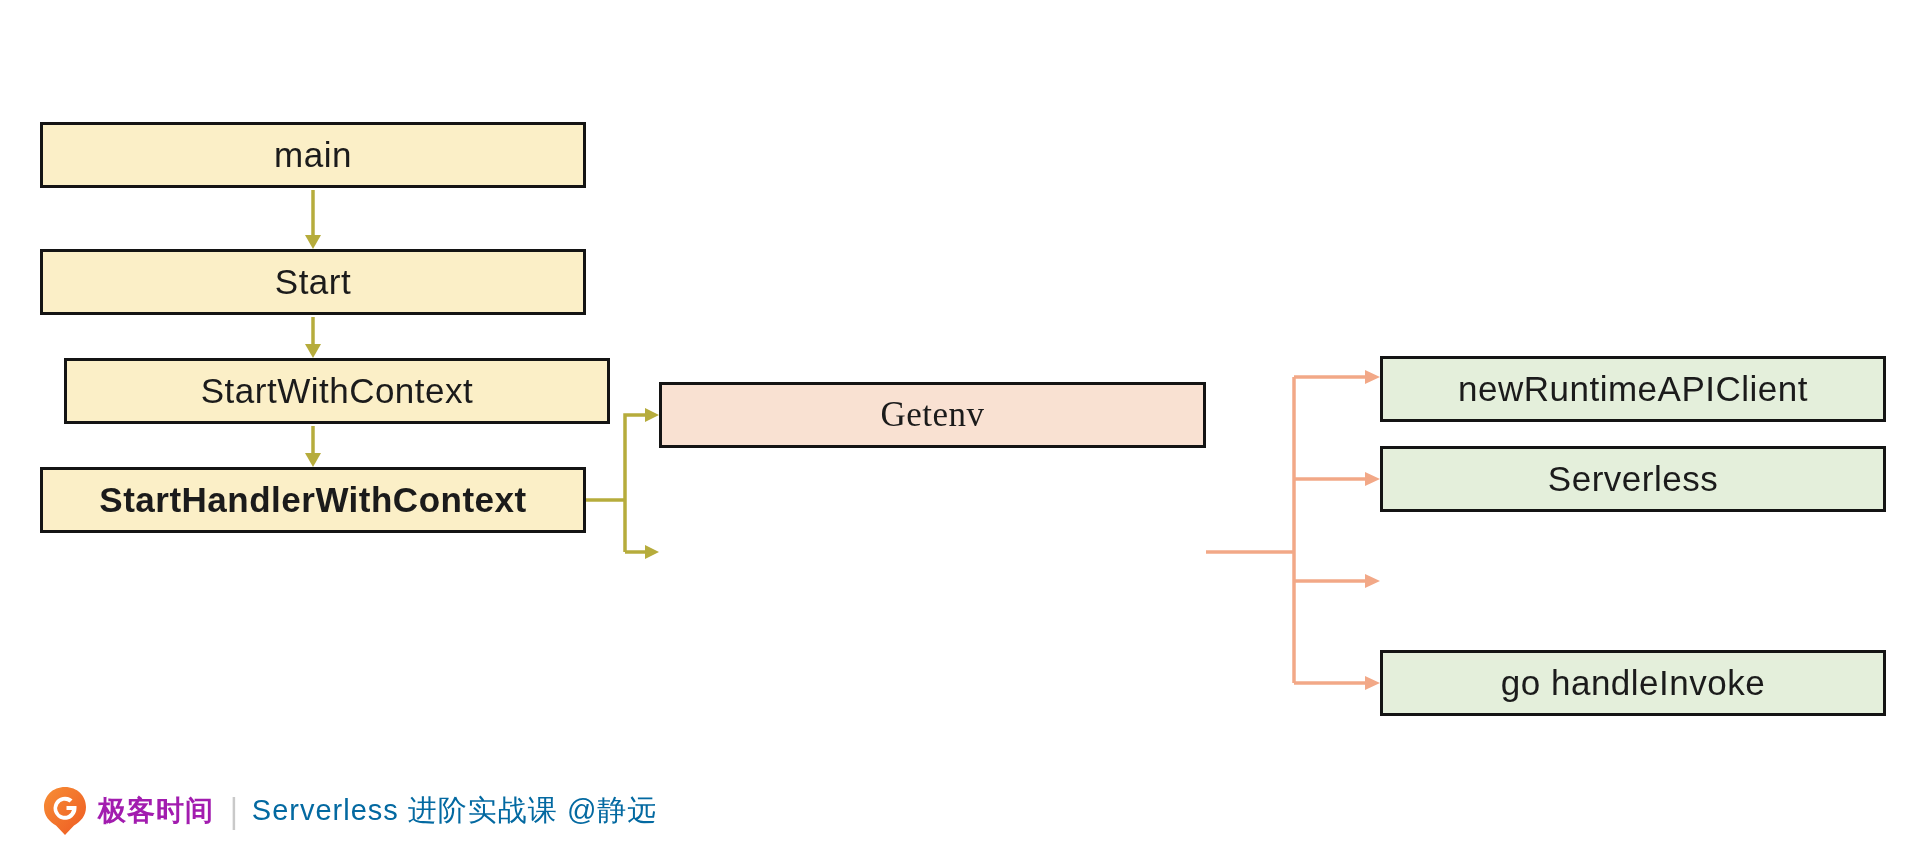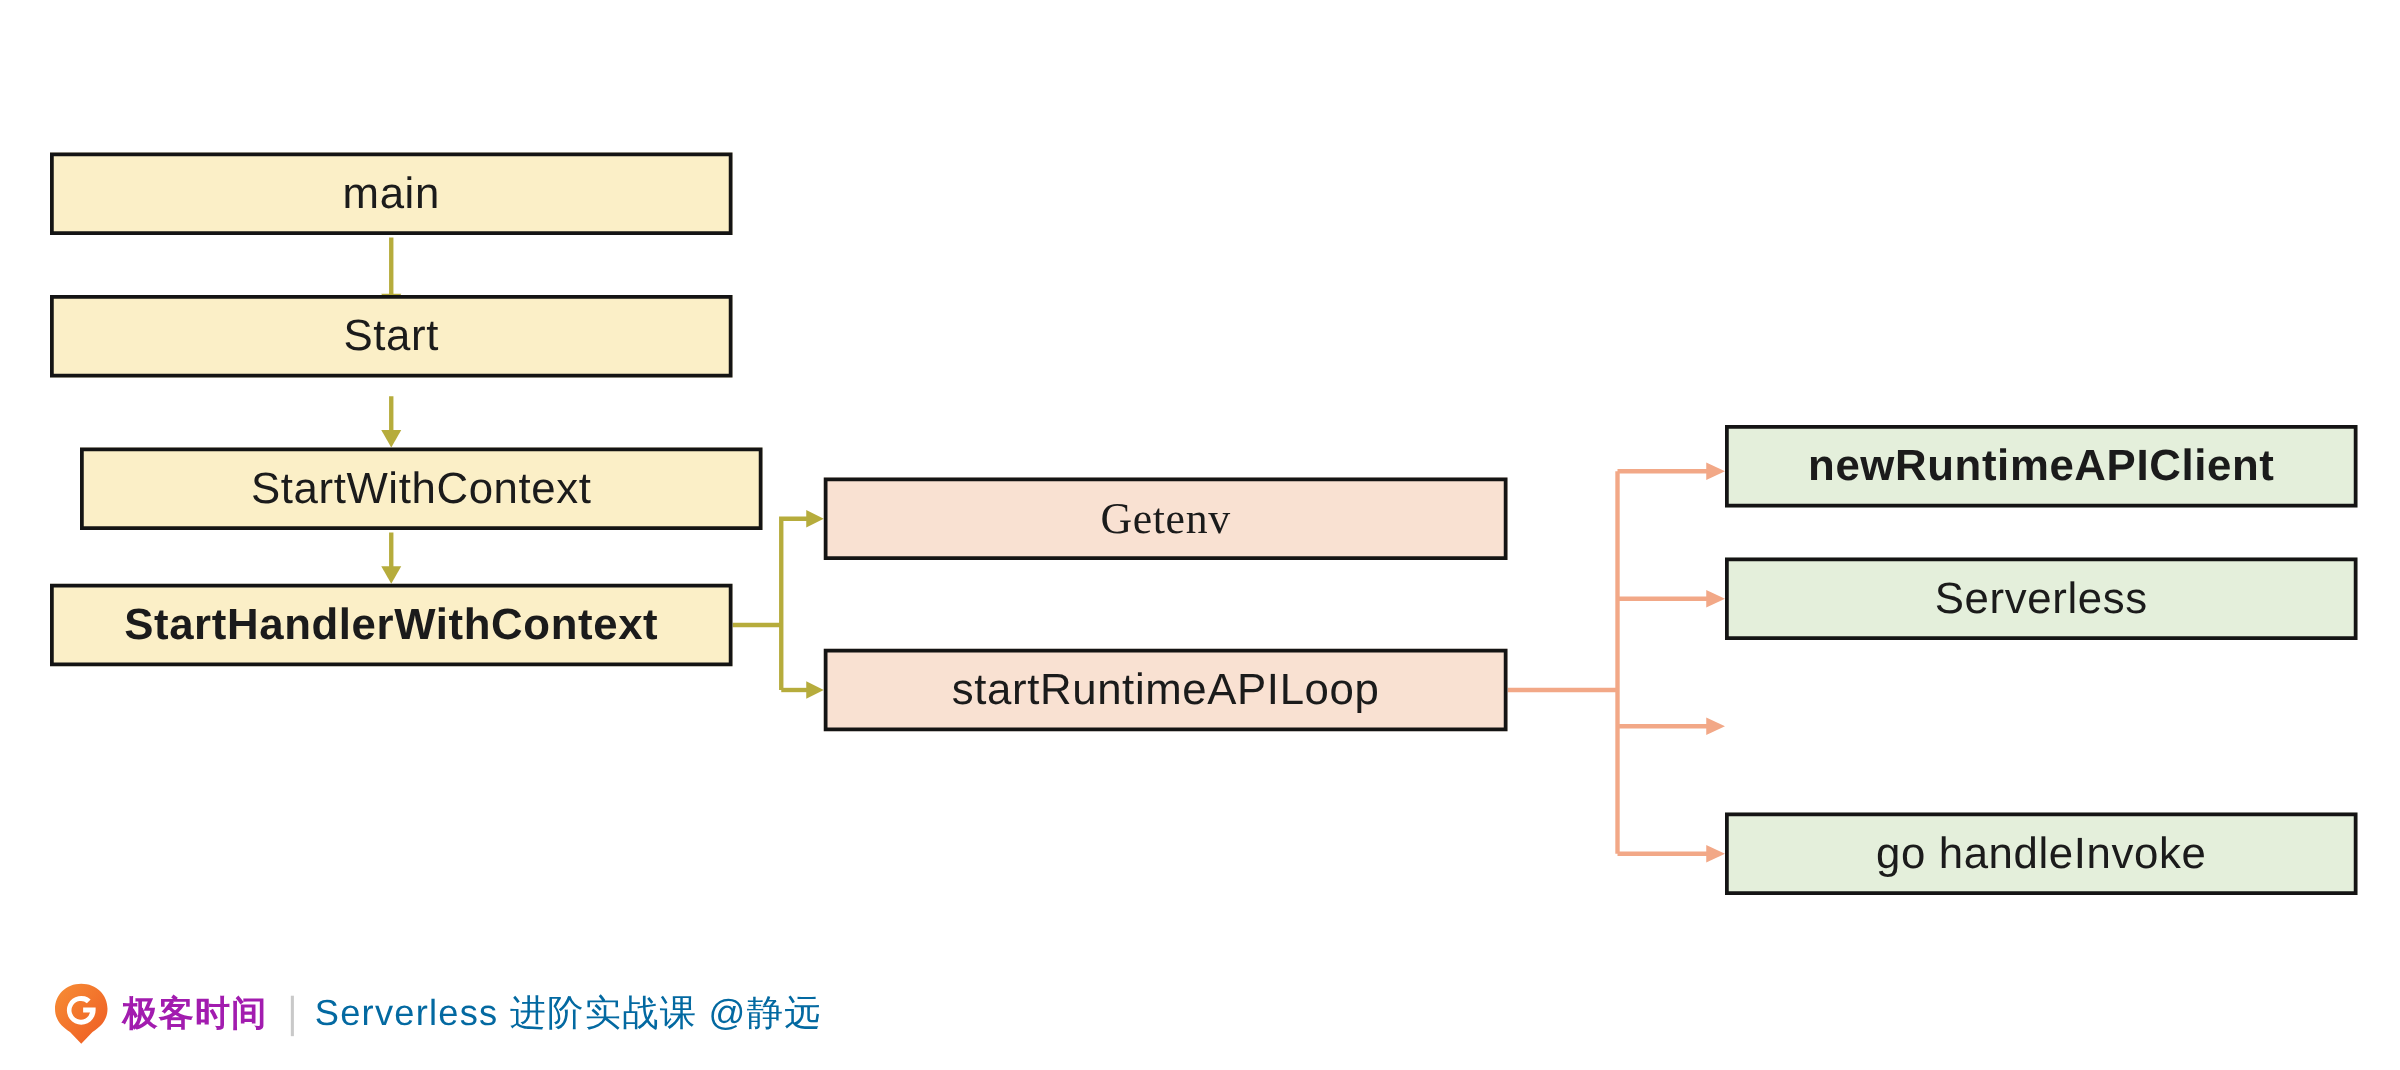--- a/index.html
+++ b/index.html
@@ -21,26 +21,26 @@
     font-size:35px;
     color:#1b1b1b;
     letter-spacing:0.5px;
     white-space:nowrap;
   }
   .lv1{left:40px;width:546px;background:#fbefc7;}
   .lv2{left:659px;width:547px;background:#f9e1d2;}
   .lv3{left:1380px;width:506px;background:#e4efdb;}
 
   .b-main{top:122px;}
-  .b-start{top:236px;}
+  .b-start{top:249px;}
   .b-swc{top:358px;margin-left:24px;}
   .b-shwc{top:467px;font-weight:bold;}
   .b-getenv{top:382px;font-family:Liberation Serif, serif;}
   .b-sral{top:519px;}
-  .b-nrac{top:340px;font-weight:bold;}
+  .b-nrac{top:356px;}
   .b-nf{top:446px;}
   .b-cn{top:548px;}
   .b-ghi{top:650px;}
 
   .footer{
     position:absolute;left:42px;top:786px;
     display:flex;align-items:center;
   }
   .footer .logo{width:46px;height:50px;flex:0 0 auto;}
   .brand{
@@ -97,21 +97,20 @@
       <polygon points="1365,676 1365,690 1380,683" fill="#f2a887" stroke="none"></polygon>
     </g>
   </svg>
 
   <div class="box lv1 b-main">main</div>
   <div class="box lv1 b-start">Start</div>
   <div class="box lv1 b-swc">StartWithContext</div>
   <div class="box lv1 b-shwc">StartHandlerWithContext</div>
 
   <div class="box lv2 b-getenv">Getenv</div>
-  <div class="box lv2 b-sral">startRuntimeAPILoop</div>
 
   <div class="box lv3 b-nrac">newRuntimeAPIClient</div>
   <div class="box lv3 b-nf">Serverless</div>
   <div class="box lv3 b-ghi">go handleInvoke</div>
 
   <div class="footer">
     <svg class="logo" viewBox="0 0 46 50" xmlns="http://www.w3.org/2000/svg">
       <defs>
         <linearGradient id="gk" x1="0" y1="0" x2="1" y2="1">
           <stop offset="0" stop-color="#f78e35"></stop>

